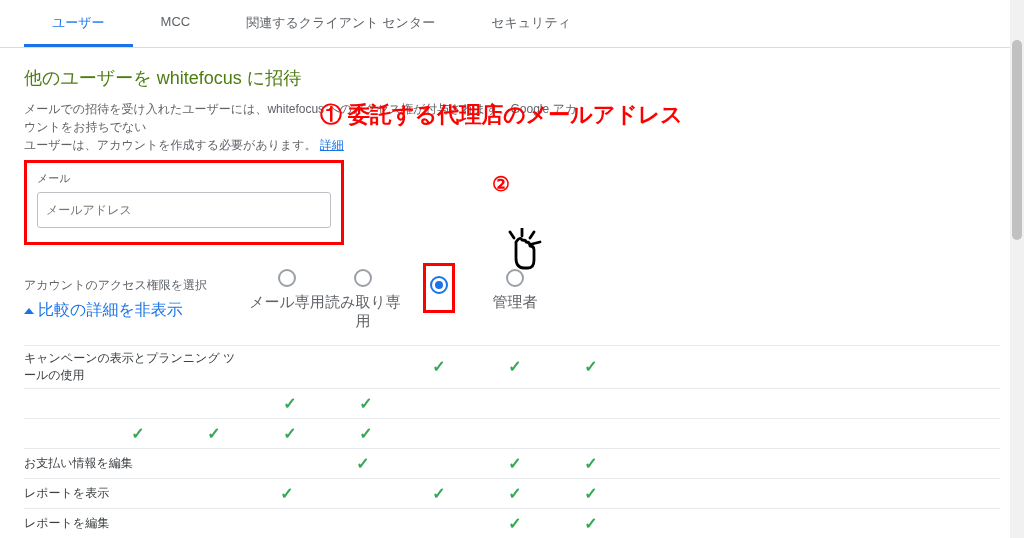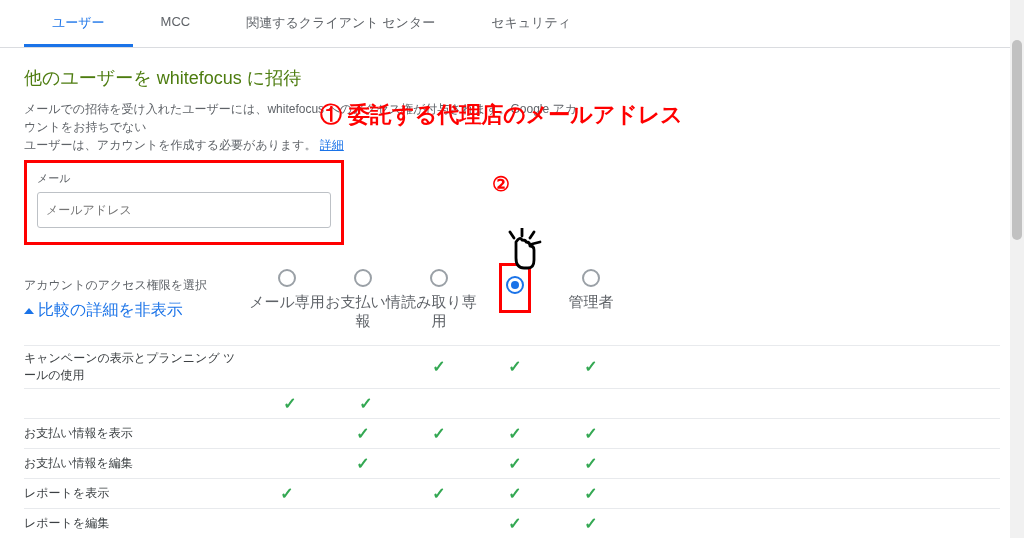--- a/index.html
+++ b/index.html
@@ -225,24 +225,20 @@
         <span>比較の詳細を非表示</span>
       </div>
     </div>
     <div class="radio-cols">
       <div class="radio-col">
         <span class="radio"></span>
         <div class="rlabel">メール専用</div>
       </div>
       <div class="radio-col">
         <span class="radio"></span>
-        <div class="rlabel">お支払い情報</div>
-      </div>
-      <div class="radio-col">
-        <span class="radio"></span>
         <div class="rlabel">読み取り専用</div>
       </div>
       <div class="radio-col sel">
         <span class="radio-box">
           <span class="radio selected"></span>
         </span>
         <div class="rlabel">標準</div>
       </div>
       <div class="radio-col">
         <span class="radio"></span>
@@ -265,21 +261,20 @@
       <div class="perm-row">
         <div class="perm-cells">
           <div class="perm-cell"></div>
           <div class="perm-cell"></div>
           <div class="perm-cell"></div>
           <div class="perm-cell">✓</div>
           <div class="perm-cell">✓</div>
         </div>
       </div>
       <div class="perm-row">
-        <div class="perm-label">お支払い情報を表示</div>
         <div class="perm-cells">
           <div class="perm-cell"></div>
           <div class="perm-cell">✓</div>
           <div class="perm-cell">✓</div>
           <div class="perm-cell">✓</div>
           <div class="perm-cell">✓</div>
         </div>
       </div>
       <div class="perm-row">
         <div class="perm-label">お支払い情報を編集</div>

